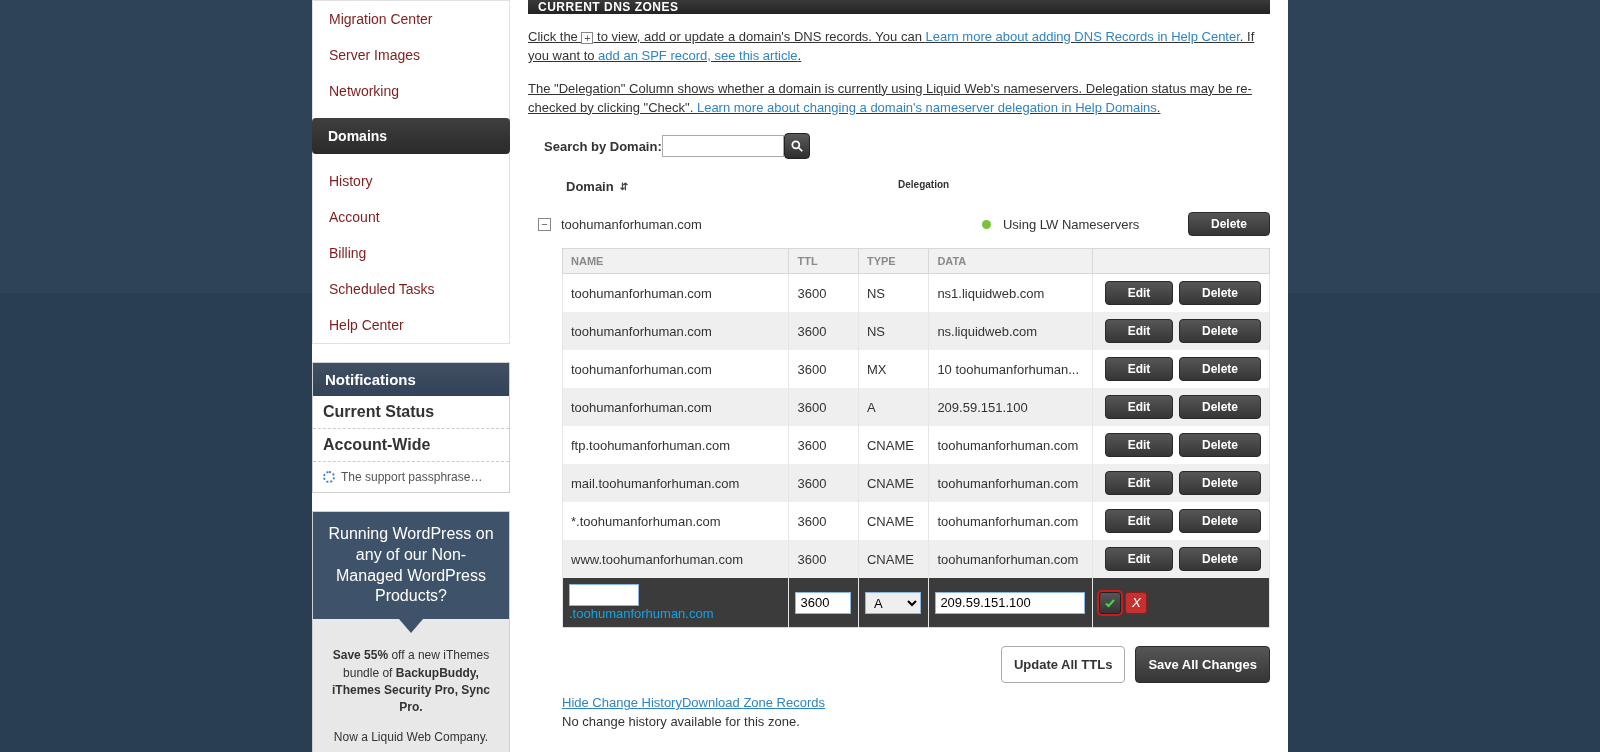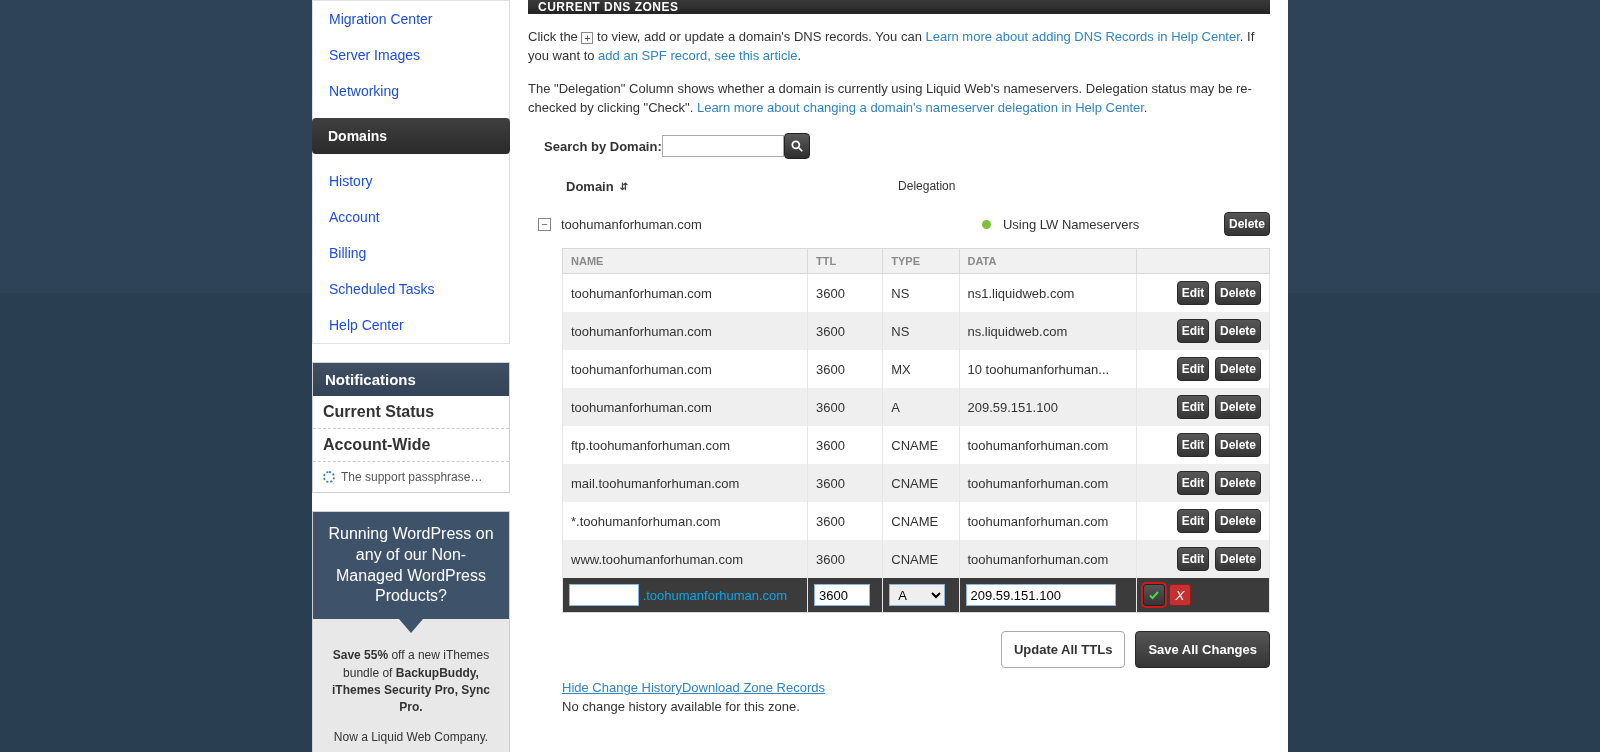--- a/index.html
+++ b/index.html
@@ -35,21 +35,21 @@
   background: #fff;
   padding-bottom: 20px;
 }
 .sidebar-block {
   border: 1px solid #e0e0e0;
   margin-bottom: 18px;
 }
 .nav-item {
   padding: 10px 16px;
   font-size: 14px;
-  color: #1d4ed8;
+  color: #7f1d1d;
   cursor: pointer;
 }
 .nav-item.active {
   background: linear-gradient(#3f3f3f, #2a2a2a);
   color: #fff;
   font-weight: bold;
   border-radius: 4px;
   margin: 9px -1px;
 }
 .notif-header {
@@ -113,21 +113,21 @@
   padding: 0 18px 20px 18px;
 }
 .panel-header {
   background: linear-gradient(#3a3a3a, #232323);
   color: #fff;
   font-size: 12px;
   font-weight: bold;
   padding: 0 10px;
   letter-spacing: 0.5px;
 }
-.intro { margin: 14px 0 6px 0; color: #333; line-height: 1.45; font-size: 13px; }
+.intro { margin: 14px 0 6px 0; color: #333; line-height: 1.45; font-size: 13px; text-decoration: underline; }
 .intro a, .link { color: #2f84c2; text-decoration: none; }
 .expand-icon-inline {
   display: inline-block;
   width: 12px;
   height: 12px;
   border: 1px solid #888;
   line-height: 10px;
   text-align: center;
   font-size: 11px;
   color: #555;
@@ -156,21 +156,21 @@
   align-items: center;
   justify-content: center;
   cursor: pointer;
 }
 .table-head-row {
   display: flex;
   padding: 6px 0 10px 0;
 }
 .col-domain-h { margin-left: 38px; font-weight: bold; font-size: 13px; display: flex; align-items: center; gap: 6px; }
 .sort-icon { font-size: 10px; color: #444; }
-.col-delegation-h { margin-left: 270px; font-weight: normal; font-size: 12px; }
+.col-delegation-h { margin-left: 270px; font-weight: bold; font-size: 10px; }
 .zone-summary {
   display: flex;
   align-items: center;
   padding: 8px 0 12px 0;
 }
 .expand-toggle {
   width: 13px;
   height: 13px;
   border: 1px solid #888;
   display: flex;
@@ -196,21 +196,21 @@
   height: 9px;
   background: #7cc13a;
   border-radius: 50%;
 }
 .zone-delete-wrap { margin-left: auto; }
 .btn {
   background: linear-gradient(#565656, #353535);
   color: #fff;
   border: 1px solid #2a2a2a;
   border-radius: 4px;
-  padding: 4px 4px;
+  padding: 4px 22px;
   font-size: 12px;
   font-weight: bold;
   cursor: pointer;
 }
 .records-table {
   width: calc(100% - 34px);
   margin-left: 34px;
   border-collapse: collapse;
   border: 1px solid #d8d8d8;
 }
@@ -357,21 +357,21 @@
     </aside>
 
     <main class="main">
       <div class="panel-header">CURRENT DNS ZONES</div>
 
       <p class="intro">
         <span>Click the </span><span class="expand-icon-inline">+</span><span> to view, add or update a domain's DNS records. You can </span><a href="#" class="link">Learn more about adding DNS Records in Help Center</a><span>. If you want to </span><a href="#" class="link">add an SPF record, see this article</a><span>.</span>
       </p>
 
       <p class="intro">
-        <span>The "Delegation" Column shows whether a domain is currently using Liquid Web's nameservers. Delegation status may be re-checked by clicking "Check". </span><a href="#" class="link">Learn more about changing a domain's nameserver delegation in Help Center</a><span>.</span>
+        <span>The "Delegation" Column shows whether a domain is currently using Liquid Web's nameservers. Delegation status may be re-checked by clicking "Check". </span><a href="#" class="link">Learn more about changing a domain's nameserver delegation in Help Domains</a><span>.</span>
       </p>
 
       <div class="search-row">
         <span class="search-label">Search by Domain:</span>
         <input type="text" class="search-input" style="">
         <button class="search-btn">
           <svg width="14" height="14" viewBox="0 0 24 24" fill="none" stroke="#fff" stroke-width="3">
               <circle cx="10" cy="10" r="6"></circle>
               <line x1="15" y1="15" x2="21" y2="21"></line>
             </svg>

